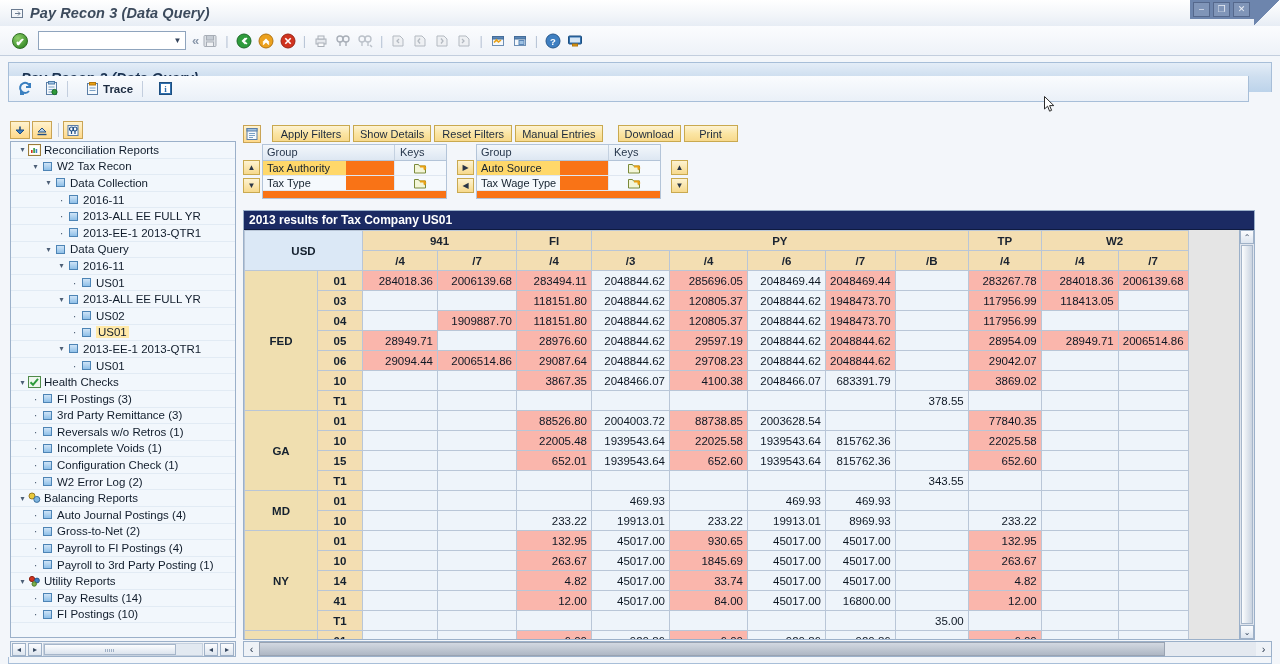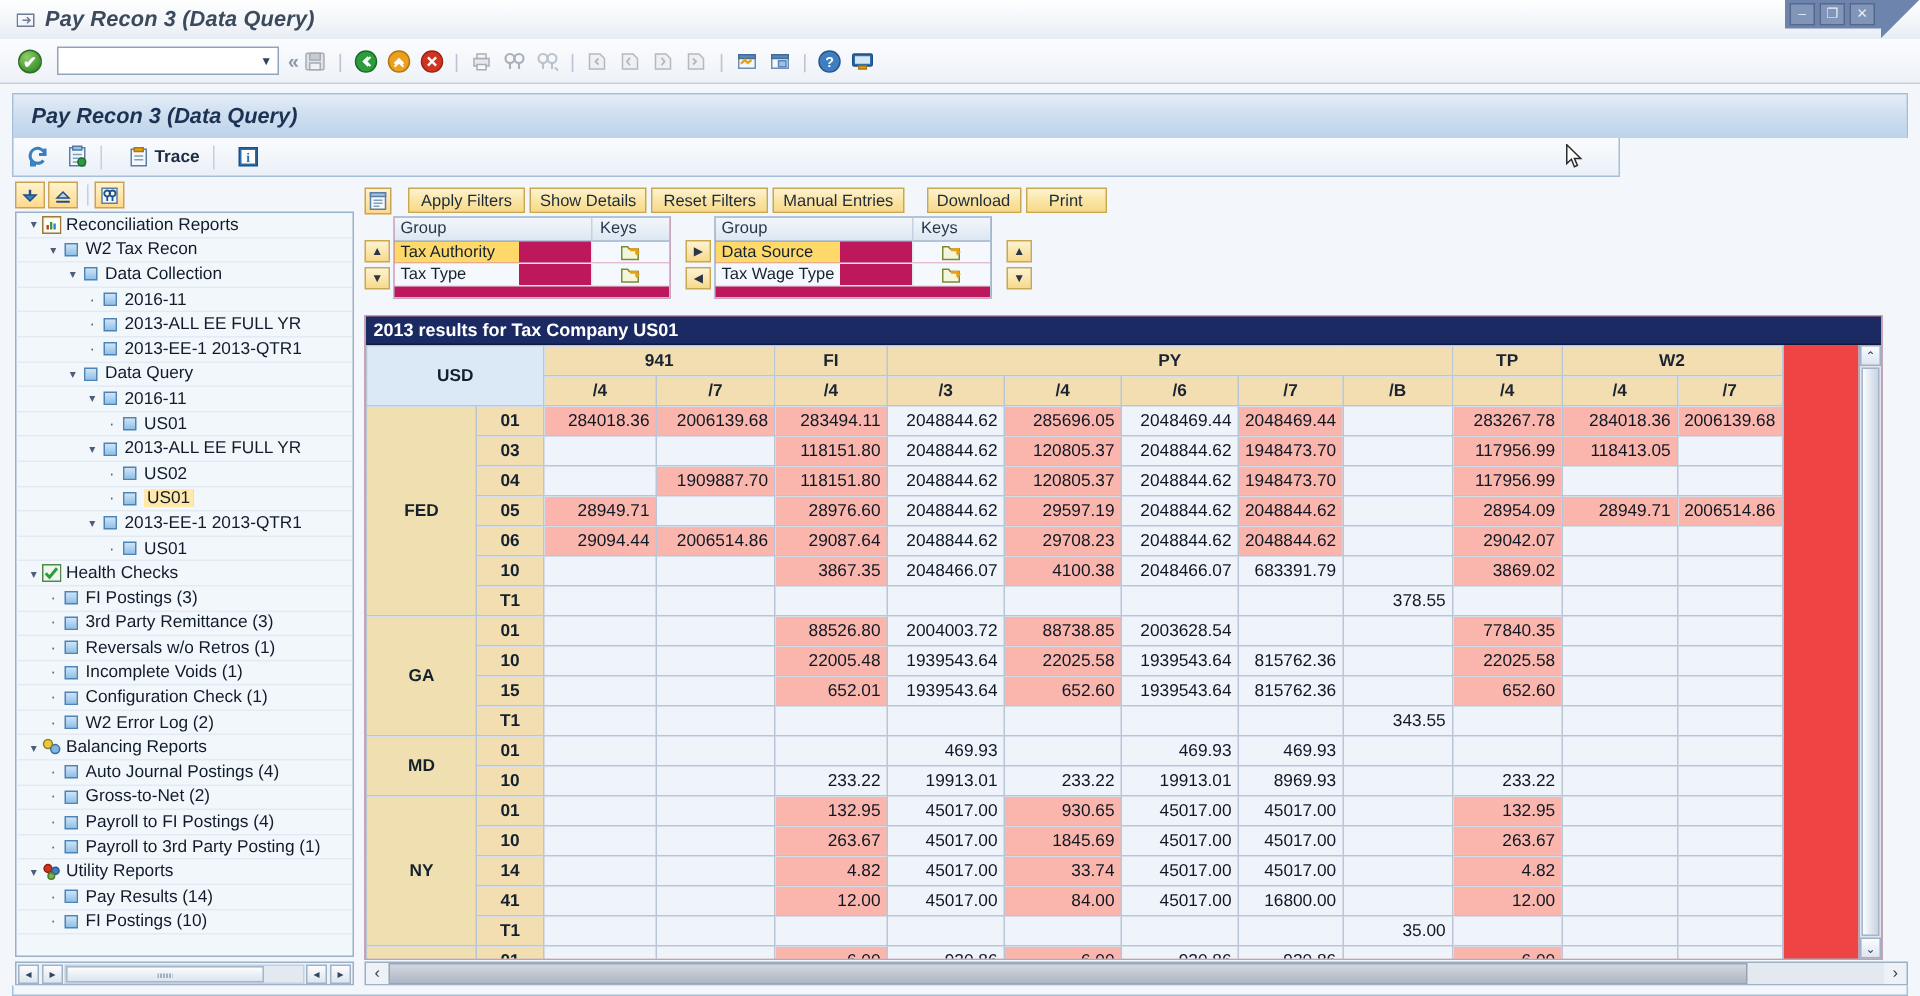--- a/index.html
+++ b/index.html
@@ -87,21 +87,21 @@
   .screen-hdr {
     position: absolute; left: 8px; top: 62px; width: 1264px; height: 30px;
     background: linear-gradient(to bottom, #e4edf7 0%, #cfdff0 45%, #bcd3ea 100%);
     border: 1px solid #a7bed8; border-bottom: none;
     display: flex; align-items: center;
   }
   .screen-hdr .t {
     margin-left: 12px; font-style: italic; font-weight: bold; font-size: 14.5px; color: #1b3352;
   }
   .app-toolbar {
-    position: absolute; left: 8px; top: 92px; width: 1072px; height: 26px;
+    position: absolute; left: 8px; top: 76px; width: 1241px; height: 26px;
     background: linear-gradient(to bottom, #fafcfe 0%, #eaf0f8 100%);
     border: 1px solid #a7bed8; border-top: none;
     display: flex; align-items: center;
   }
   .at-btn {
     width: 20px; height: 20px; margin-left: 6px;
     display: inline-flex; align-items: center; justify-content: center;
   }
   .at-trace {
     display: inline-flex; align-items: center; gap: 3px;
@@ -182,21 +182,21 @@
   .sapbtn {
     height: 17px; padding: 0 6px; margin-right: 3px;
     background: linear-gradient(to bottom, #fdf3d2 0%, #fbe5a4 50%, #f7d98c 100%);
     border: 1px solid #c9a94f; color: #1d2a3c; font-size: 11px;
     display: inline-flex; align-items: center; justify-content: center;
     min-width: 58px;
   }
   .sapbtn.gap { margin-left: 12px; }
 
   .grpbox {
-    position: absolute; background: #be185d; border: 1px solid #b3c4d8;
+    position: absolute; background: #f97316; border: 1px solid #b3c4d8;
   }
   .grp-hdr {
     display: flex; height: 16px;
     background: linear-gradient(to bottom,#f3f7fb,#dde7f2);
     border-bottom: 1px solid #b3c4d8; font-size: 11px; color: #27374c;
   }
   .grp-hdr .c1 { flex: 1; padding-left: 4px; line-height: 15px; }
   .grp-hdr .c2 { width: 52px; border-left: 1px solid #c4d1e0; padding-left: 5px; line-height: 15px; }
   .grow { display: flex; height: 15px; border-bottom: 1px solid #dfe7f1; font-size: 11px; gap: 48px; }
   .grow .c1 { flex: 1; padding-left: 4px; line-height: 14px; color: #15222f; }
@@ -227,21 +227,21 @@
   .lcrow { display:flex; align-items:center; margin: 5px 0 0 12px; font-size: 11px; color:#15222f;}
   .lcfield {
     width: 104px; height: 15px; margin-left: 22px;
     background: #eef2f7; border: 1px solid #9eb0c6;
     text-align: right; padding-right: 4px; line-height: 14px; color:#1a2736;
   }
 
   
   .grid-wrap {
     position: absolute; left: 243px; top: 210px; width: 1012px; height: 430px;
-    background: #ef4444; border: 1px solid #9bb0c9;
+    background: #e5e5e5; border: 1px solid #9bb0c9;
   }
   .grid-title {
     height: 19px; background: #1b2a63; color: #ffffff;
     font-weight: bold; font-size: 12px; padding-left: 5px; line-height: 18px;
     border-bottom: 1px solid #0e1a40;
   }
   .grid-scroll-v {
     position: absolute; right: 0; top: 19px; width: 15px; bottom: 0;
     background: #dfe5ee; border-left: 1px solid #9bb0c9;
     display: flex; flex-direction: column; align-items: center;
@@ -815,21 +815,21 @@
 
   <div class="navbtn" style="left:457px; top:160px;">▶</div>
   <div class="navbtn" style="left:457px; top:178px;">◀</div>
 
   <div class="grpbox" style="left:476px; top:144px; width:185px; height:55px;">
     <div class="grp-hdr">
       <div class="c1">Group</div>
       <div class="c2">Keys</div>
     </div>
     <div class="grow hl">
-      <div class="c1">Data Source</div>
+      <div class="c1">Auto Source</div>
       <div class="c2">
         <svg width="13" height="12" viewBox="0 0 13 12">
             <path d="M0.5 2.5h4l1 1.5h6v7h-11z" fill="#f3f6d8" stroke="#7a8a3a"></path>
             <path d="M6 4.5h4.5v3" fill="none" stroke="#e8a015" stroke-width="2"></path>
             <path d="M12.5 6l-2.5-2.5v5z" fill="#e8a015"></path>
           </svg>
       </div>
     </div>
     <div class="grow norm">
       <div class="c1">Tax Wage Type</div>

